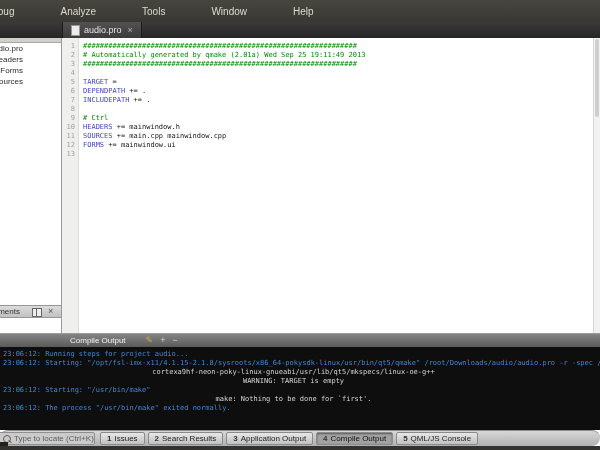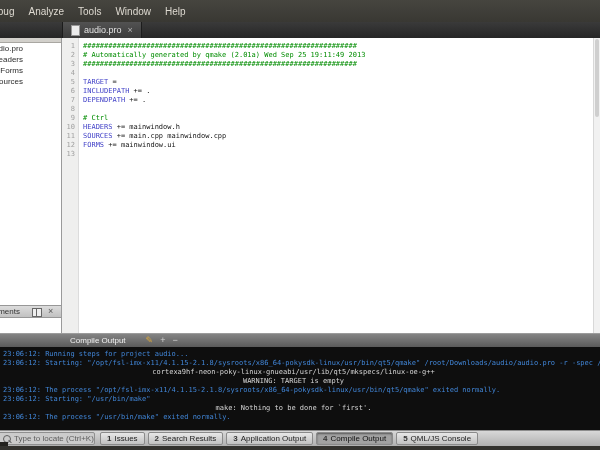--- a/index.html
+++ b/index.html
@@ -3,21 +3,21 @@
 <meta charset="utf-8">
 <style>
   html,body{margin:0;padding:0;background:#888;}
   .app{position:relative;width:600px;height:450px;overflow:hidden;background:#fff;
        font-family:"Liberation Sans",sans-serif;}
 
   
   .menubar{position:absolute;left:0;top:0;width:600px;height:22px;
     background:linear-gradient(#46453f,#393833);display:flex;align-items:center;
     color:#dedad1;font-size:10px;}
-  .menu-item{padding:0 7px;white-space:nowrap;}
+  .menu-item{padding:0 7px;white-space:nowrap;margin-left:32px;}
   .menu-item.cut{margin-left:-22px;}
 
   
   .tabbar{position:absolute;left:0;top:22px;width:600px;height:16px;
     background:linear-gradient(#3a3a3a,#262626);}
   .tab{position:absolute;left:62px;top:0;height:16px;display:flex;align-items:center;
     gap:4px;padding:0 8px;background:linear-gradient(#525252,#3b3b3b);
     border-left:1px solid #1c1c1c;border-right:1px solid #1c1c1c;
     color:#e3e3e3;font-size:9px;box-sizing:border-box;}
   .file-icon{width:7px;height:9px;background:#ececec;border:1px solid #969696;flex:none;}
@@ -67,21 +67,21 @@
   .clear-icon{color:#d8a73c;font-size:9px;line-height:9px;}
   .zoom-icon{color:#d2d2d2;font-size:9px;line-height:9px;}
   .console{position:absolute;left:0;top:347px;width:600px;height:83px;background:#0e0e0e;
     overflow:hidden;padding:3px 16px 0 3px;box-sizing:border-box;}
   .con-row{height:9px;font:7px "DejaVu Sans Mono",monospace;white-space:pre;}
   .con-info{color:#4186d8;}
   .con-out{color:#d6d6d6;text-align:center;}
 
   
   .statusbar{position:absolute;left:0;top:430px;width:600px;height:16px;
-    background:linear-gradient(#d8d8d8,#b0b0b0);border-top:1px solid #8d8d8d;box-sizing:border-box;}
+    background:linear-gradient(#d8d8d8,#b0b0b0);border-top:1px solid #8d8d8d;box-sizing:border-box;border-radius:8px;}
   .locator{position:absolute;left:-2px;top:1px;width:97px;height:13px;background:#cbcbcb;
     border:1px solid #8f8f8f;border-radius:2px;box-sizing:border-box;overflow:hidden;
     display:flex;align-items:center;gap:3px;padding-left:4px;}
   .magnifier-icon{width:6px;height:6px;border:1px solid #606060;border-radius:50%;
     position:relative;flex:none;}
   .magnifier-icon::after{content:"";position:absolute;left:4px;top:5px;width:4px;height:1px;
     background:#606060;transform:rotate(45deg);}
   .locator-text{font-size:8px;color:#5d5d5d;white-space:nowrap;}
   .panel-buttons{position:absolute;left:100px;top:1px;height:13px;display:flex;gap:3px;}
   .panel-btn{display:flex;align-items:center;gap:3px;padding:0 6px;
@@ -154,22 +154,22 @@
         <div class="ln">11</div>
         <div class="ln">12</div>
         <div class="ln">13</div>
       </div>
     <div class="code-area">
         <div class="code-line"><span class="tok-comment">#################################################################</span></div>
         <div class="code-line"><span class="tok-comment"># Automatically generated by qmake (2.01a) Wed Sep 25 19:11:49 2013</span></div>
         <div class="code-line"><span class="tok-comment">#################################################################</span></div>
         <div class="code-line">&nbsp;</div>
         <div class="code-line"><span class="tok-kw">TARGET</span><span class="tok-plain"> =</span></div>
+        <div class="code-line"><span class="tok-kw">DEPENDPATH</span><span class="tok-plain"> += .</span></div>
         <div class="code-line"><span class="tok-kw">INCLUDEPATH</span><span class="tok-plain"> += .</span></div>
-        <div class="code-line"><span class="tok-kw">DEPENDPATH</span><span class="tok-plain"> += .</span></div>
         <div class="code-line">&nbsp;</div>
         <div class="code-line"><span class="tok-comment"># Ctrl</span></div>
         <div class="code-line"><span class="tok-kw">HEADERS</span><span class="tok-plain"> += mainwindow.h</span></div>
         <div class="code-line"><span class="tok-kw">SOURCES</span><span class="tok-plain"> += main.cpp mainwindow.cpp</span></div>
         <div class="code-line"><span class="tok-kw">FORMS</span><span class="tok-plain"> += mainwindow.ui</span></div>
       </div>
     <div class="scrollbar">
       <div class="scroll-thumb"></div>
     </div>
   </div>
@@ -181,21 +181,20 @@
       <span class="zoom-icon">+</span>
       <span class="zoom-icon">−</span>
     </span>
   </div>
 
   <div class="console">
       <div class="con-row con-info">23:06:12: Running steps for project audio...</div>
       <div class="con-row con-info">23:06:12: Starting: "/opt/fsl-imx-x11/4.1.15-2.1.8/sysroots/x86_64-pokysdk-linux/usr/bin/qt5/qmake" /root/Downloads/audio/audio.pro -r -spec /opt/fsl-imx-x11/4.1.15-2.1.8/sysroots/</div>
       <div class="con-row con-out">cortexa9hf-neon-poky-linux-gnueabi/usr/lib/qt5/mkspecs/linux-oe-g++</div>
       <div class="con-row con-out">WARNING: TARGET is empty</div>
-      <div class="con-row con-info">23:06:12: The process "/opt/fsl-imx-x11/4.1.15-2.1.8/sysroots/x86_64-pokysdk-linux/usr/bin/qt5/qmake" exited normally.</div>
       <div class="con-row con-info">23:06:12: Starting: "/usr/bin/make"</div>
       <div class="con-row con-out">make: Nothing to be done for `first'.</div>
       <div class="con-row con-info">23:06:12: The process "/usr/bin/make" exited normally.</div>
     </div>
 
   <div class="statusbar">
     <div class="locator">
       <span class="magnifier-icon"></span>
       <span class="locator-text">Type to locate (Ctrl+K)</span>
     </div>

